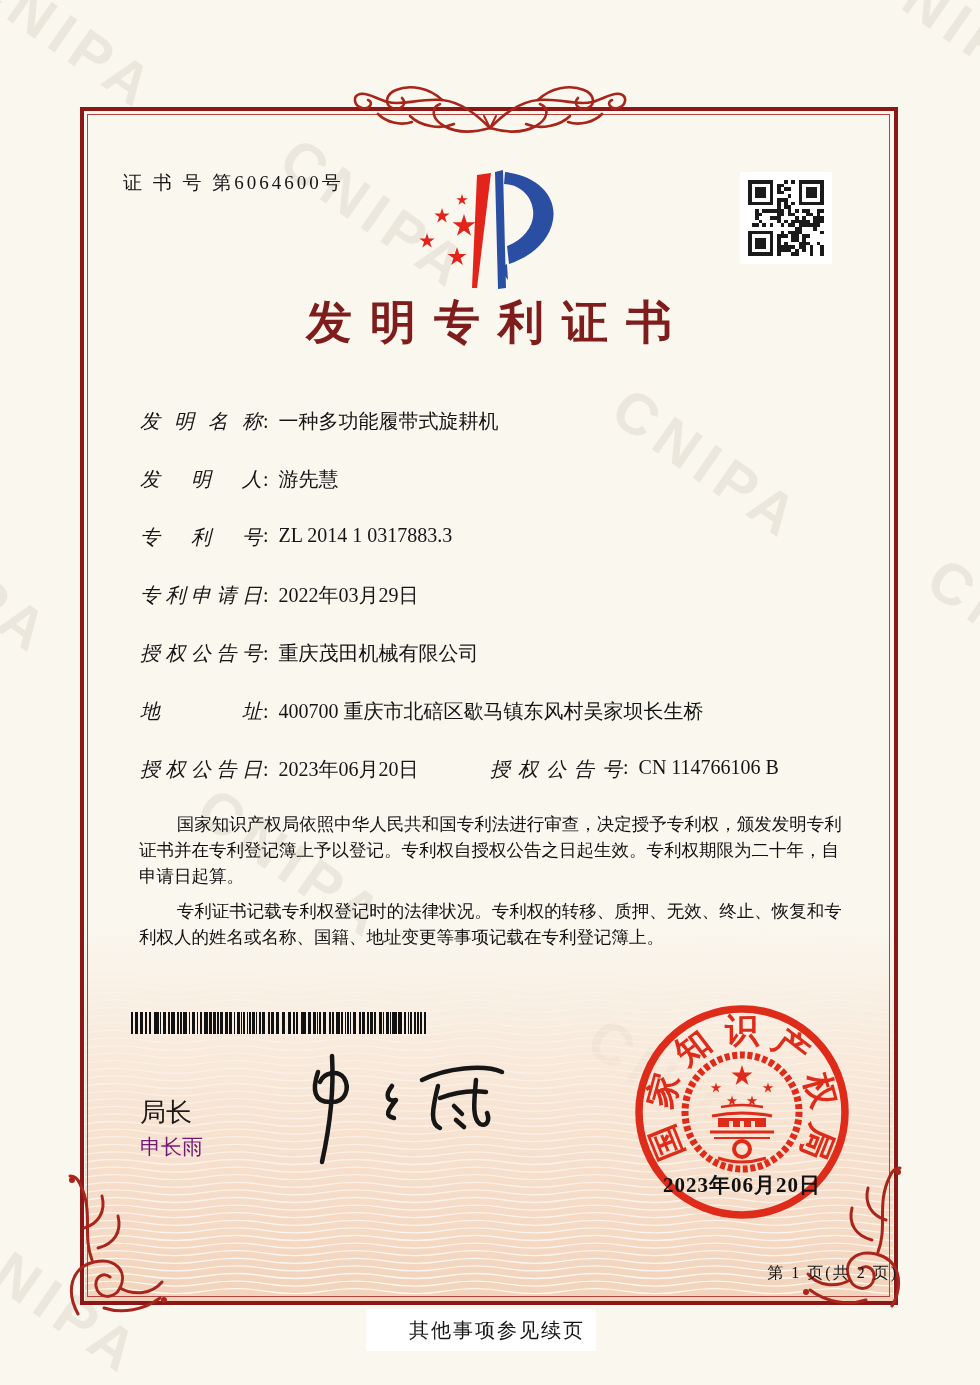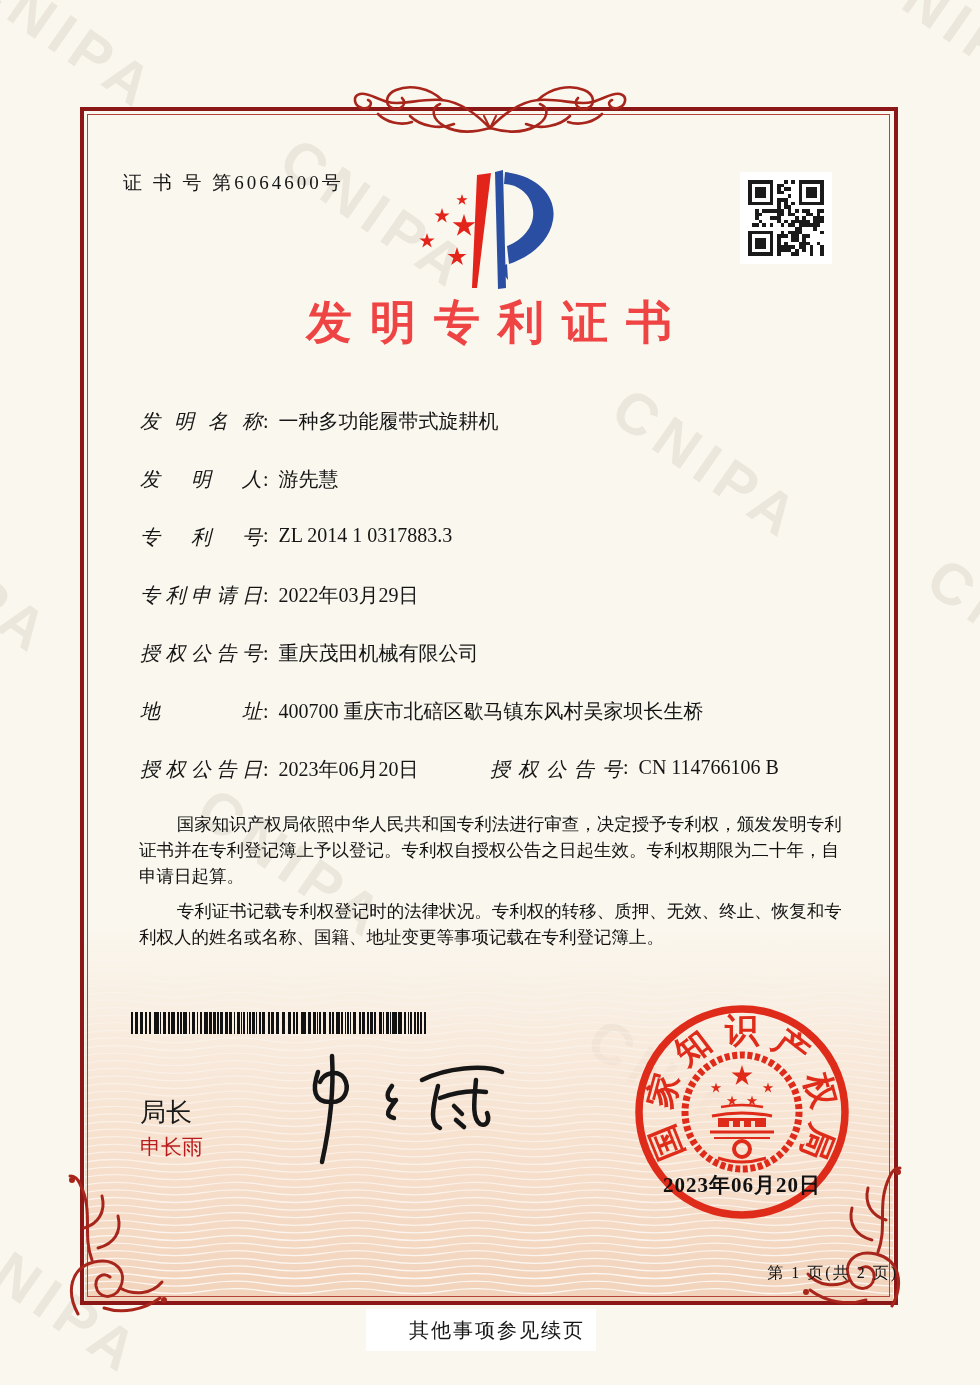--- a/index.html
+++ b/index.html
@@ -24,36 +24,36 @@
   
   .waves{position:absolute;left:85px;top:928px;width:808px;height:375px;
     background:linear-gradient(180deg,rgba(246,224,207,0) 0%,rgba(247,227,211,0.45) 22%,
       #f7e2d0 55%,#f4d8c2 85%,#f2d2ba 100%);}
   .waves svg{position:absolute;left:0;top:0;}
   .cert-no{position:absolute;left:123px;top:170px;font-size:19px;letter-spacing:3px;}
   .logo{position:absolute;left:415px;top:158px;}
   .qr-box{position:absolute;left:740px;top:172px;width:92px;height:92px;background:#fff;}
   .qr-box svg{position:absolute;left:8px;top:8px;}
   .title{position:absolute;left:80px;top:292px;width:818px;text-align:center;
-    font-size:46px;font-weight:bold;letter-spacing:18px;text-indent:18px;color:#ef4444;}
+    font-size:46px;font-weight:bold;letter-spacing:18px;text-indent:18px;color:#7f1d1d;}
   .row{position:absolute;left:140px;height:28px;font-size:20px;white-space:nowrap;}
   .row .lbl{display:inline-block;width:122px;text-align:justify;text-align-last:justify;
     vertical-align:top;font-style:italic;}
   .row .colon{display:inline-block;margin-left:1px;}
   .row .val{margin-left:10px;}
   .row .pair2{position:absolute;left:350px;top:0;white-space:nowrap;}
   .row .pair2 .lbl{width:132px;}
   .paras{position:absolute;left:139px;top:811px;width:714px;font-size:17.5px;
     line-height:26px;color:#121212;}
   .paras p{margin:0 0 9px 0;text-indent:2.15em;}
   .barcode{position:absolute;left:131px;top:1012px;}
   .sig-title{position:absolute;left:140px;top:1095px;
     font-family:"Liberation Sans","DejaVu Sans",sans-serif;font-size:26px;color:#1a1a1a;}
   .sig-name{position:absolute;left:140px;top:1133px;
-    font-family:"Liberation Sans","DejaVu Sans",sans-serif;font-size:21px;color:#b91c1c;}
+    font-family:"Liberation Sans","DejaVu Sans",sans-serif;font-size:21px;color:#701a75;}
   .signature{position:absolute;left:288px;top:1046px;}
   .seal{position:absolute;left:627px;top:997px;}
   .seal text.arc{font-family:"Liberation Serif","DejaVu Serif",serif;}
   .page-num{position:absolute;left:80px;top:1263px;width:818px;text-align:right;
     font-size:16px;letter-spacing:2px;}
   .note-box{position:absolute;left:366px;top:1309px;width:198px;height:42px;background:#fff;
     display:flex;align-items:center;justify-content:center;font-size:20px;letter-spacing:2px;padding-left:32px;}
   .ornament-top{position:absolute;left:350px;top:76px;}
   .flourish{position:absolute;}
   .fl-bl{left:64px;top:1168px;}

